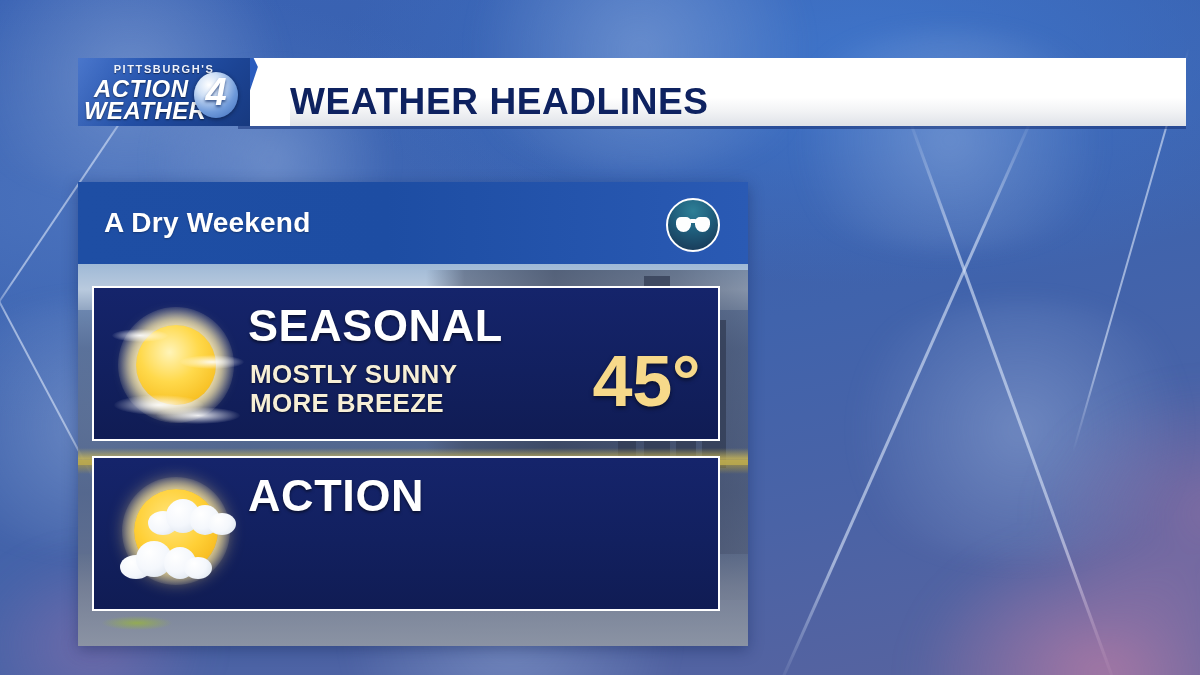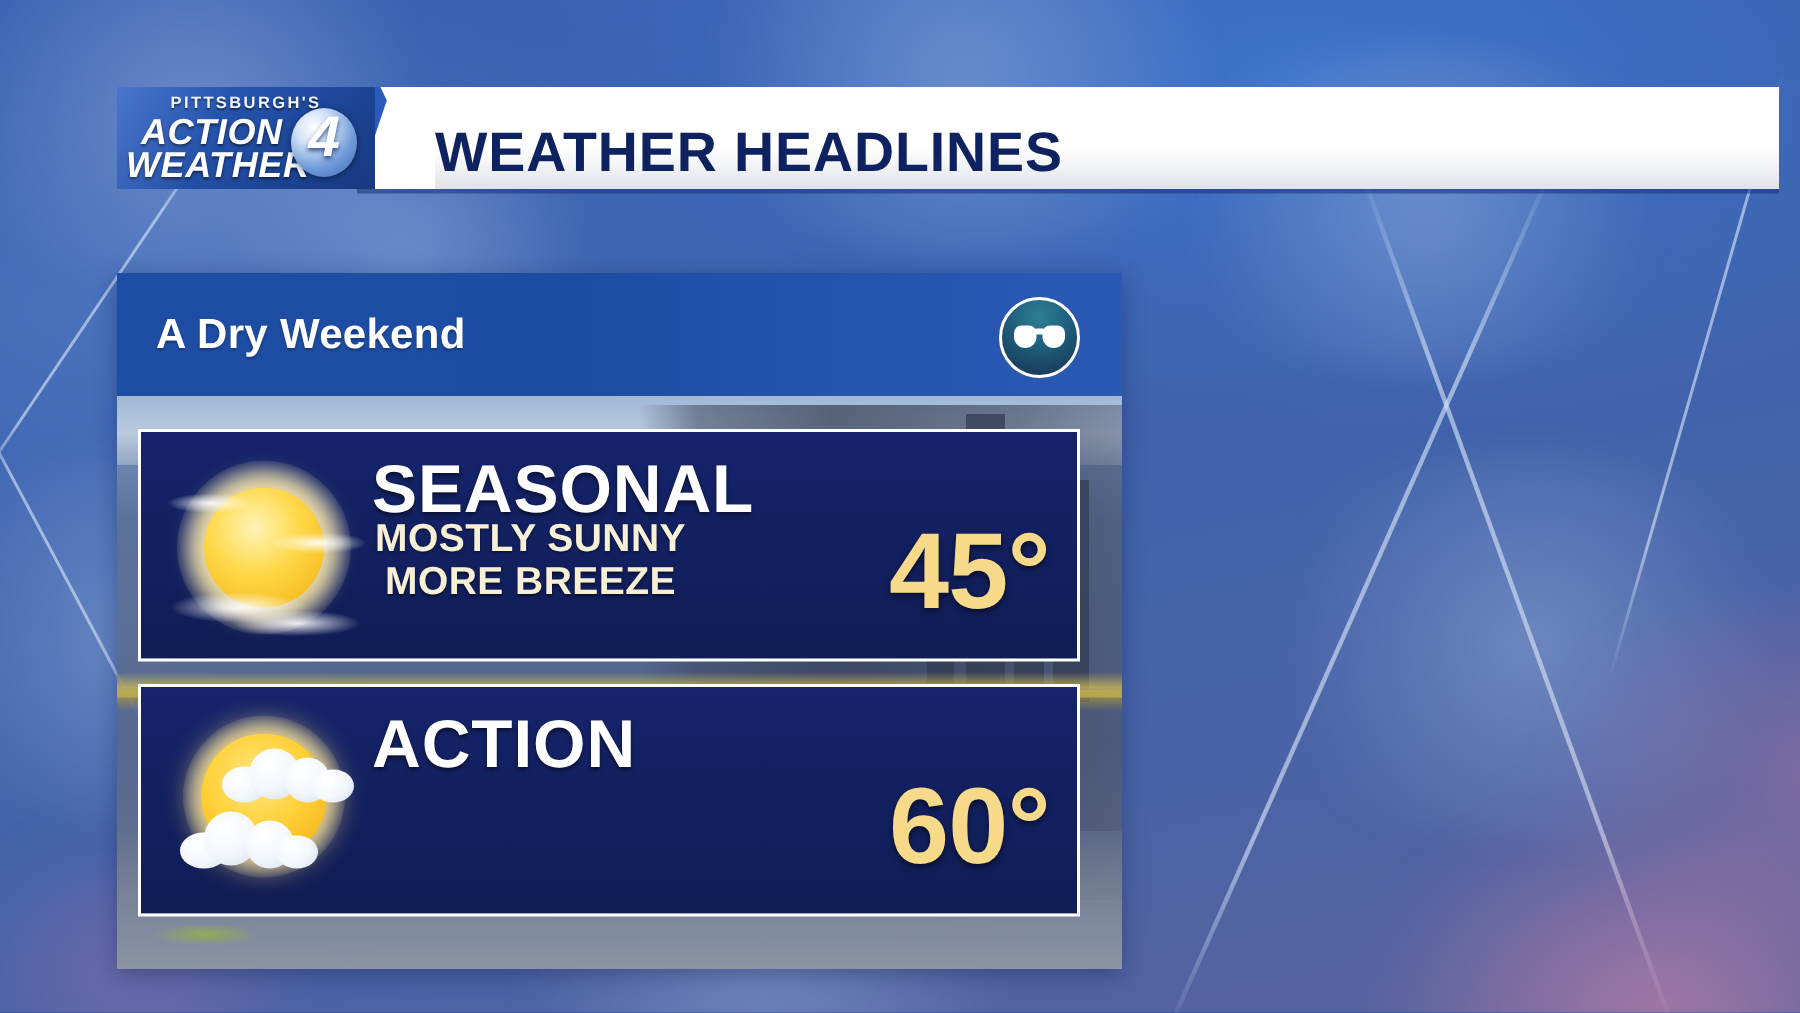--- a/index.html
+++ b/index.html
@@ -104,21 +104,20 @@
     text-align:center; font-size:38px; font-weight:bold; font-style:italic;
     color:#ffffff; text-shadow:0 2px 3px rgba(18,48,110,.75);
   }
 
   
   .panel {
     position:absolute; left:78px; top:182px;
     width:670px; height:464px;
     box-shadow:0 4px 14px rgba(12,30,80,.38);
     overflow:hidden;
-    text-align:center;
   }
   .panel-title {
     position:absolute; left:0; top:0; width:100%; height:82px;
     background:linear-gradient(to right,#1e4ea4 0%,#1d4da3 46%,#2a5ab4 100%);
   }
   .panel-title-text {
     position:absolute; left:26px; top:0; height:82px;
     display:flex; align-items:center;
     font-size:28px; font-weight:bold; color:#ffffff;
     letter-spacing:.2px; text-shadow:0 1px 2px rgba(0,0,0,.3);
@@ -174,21 +173,21 @@
   .day-row.sun { top:192px; }
 
   .day-icon { position:absolute; left:16px; top:11px; width:132px; height:132px; }
 
   .day-name {
     position:absolute; left:154px; top:12px;
     font-size:45px; font-weight:bold; color:#ffffff;
     letter-spacing:.6px; text-shadow:0 2px 3px rgba(0,0,0,.5);
   }
   .day-cond {
-    position:absolute; left:156px; top:56px;
+    position:absolute; left:156px; top:72px;
     font-size:26px; font-weight:bold; line-height:1.13;
     color:#f7efd6; letter-spacing:.3px;
     text-shadow:0 1px 2px rgba(0,0,0,.55);
   }
   .day-temp {
     position:absolute; right:18px; top:52px;
     font-size:72px; font-weight:bold; color:#f7d98a;
     letter-spacing:-.5px;
     text-shadow:0 2px 4px rgba(0,0,0,.55);
   }
@@ -332,17 +331,16 @@
         </div>
 
         <div class="ic-cloud" style="left:10px; top:70px; width:92px; height:40px;">
           <i style="left:0;   top:16px; width:32px; height:24px;"></i>
           <i style="left:16px; top:2px;  width:36px; height:36px;"></i>
           <i style="left:44px; top:8px;  width:32px; height:32px;"></i>
           <i style="left:64px; top:18px; width:28px; height:22px;"></i>
         </div>
       </div>
       <div class="day-name">ACTION</div>
-      <div class="day-temp">60°</div>
     </div>
 
   </div>
 </div>
 
 </body></html>

